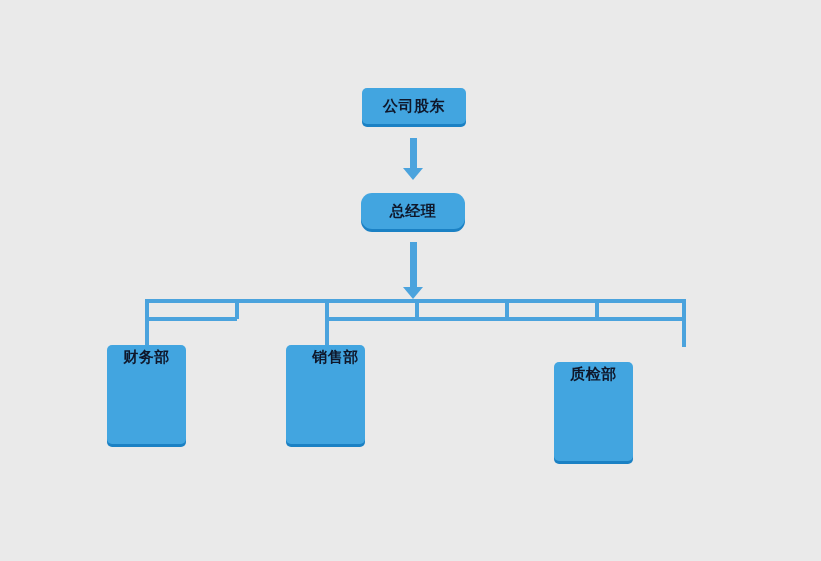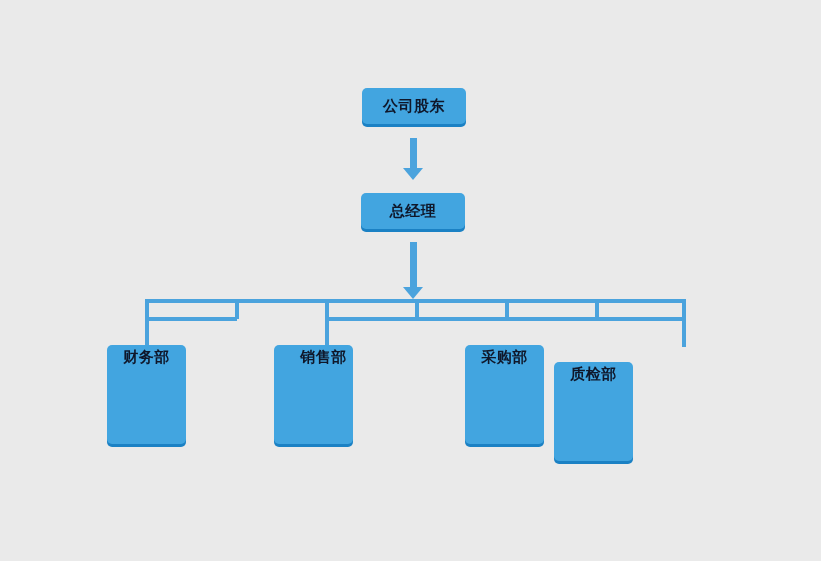--- a/index.html
+++ b/index.html
@@ -38,21 +38,21 @@
   }
 
   
   .node-top {
     width: 104px;
     height: 36px;
     font-size: 15px;
   }
 
   #node-shareholders { left: 362px; top: 88px; }
-  #node-gm           { left: 361px; top: 193px; }
+  #node-gm           { left: 361px; top: 193px; border-radius: 11px; }
 
   
   .node-dept {
     width: 79px;
     height: 99px;
     font-size: 15px;
     align-items: flex-start;
     justify-content: center;
   }
   .node-dept .dept-label {
@@ -124,27 +124,24 @@
   <div class="conn" style="left:325px; top:317px; width:92px; height:4px;"></div>
   <div class="conn" style="left:415px; top:317px; width:92px; height:4px;"></div>
   <div class="conn" style="left:505px; top:317px; width:92px; height:4px;"></div>
   <div class="conn" style="left:595px; top:317px; width:89px; height:4px;"></div>
 
   <div class="node node-dept" style="left:107px; top:345px;">
     <span class="dept-label">财务部</span>
   </div>
 
 
-  <div class="node node-dept" style="left:274px; top:345px;padding-left:20px;">
+  <div class="node node-dept" style="left:286px; top:345px;padding-left:20px;">
     <span class="dept-label">销售部</span>
   </div>
 
 
-  <div class="node node-dept" style="left:465px; top:345px;">
-    <span class="dept-label">采购部</span>
-  </div>
 
   <div class="node node-dept" style="left:554px; top:362px;">
     <span class="dept-label">质检部</span>
   </div>
 
 
 </div>
 
 </body></html>

